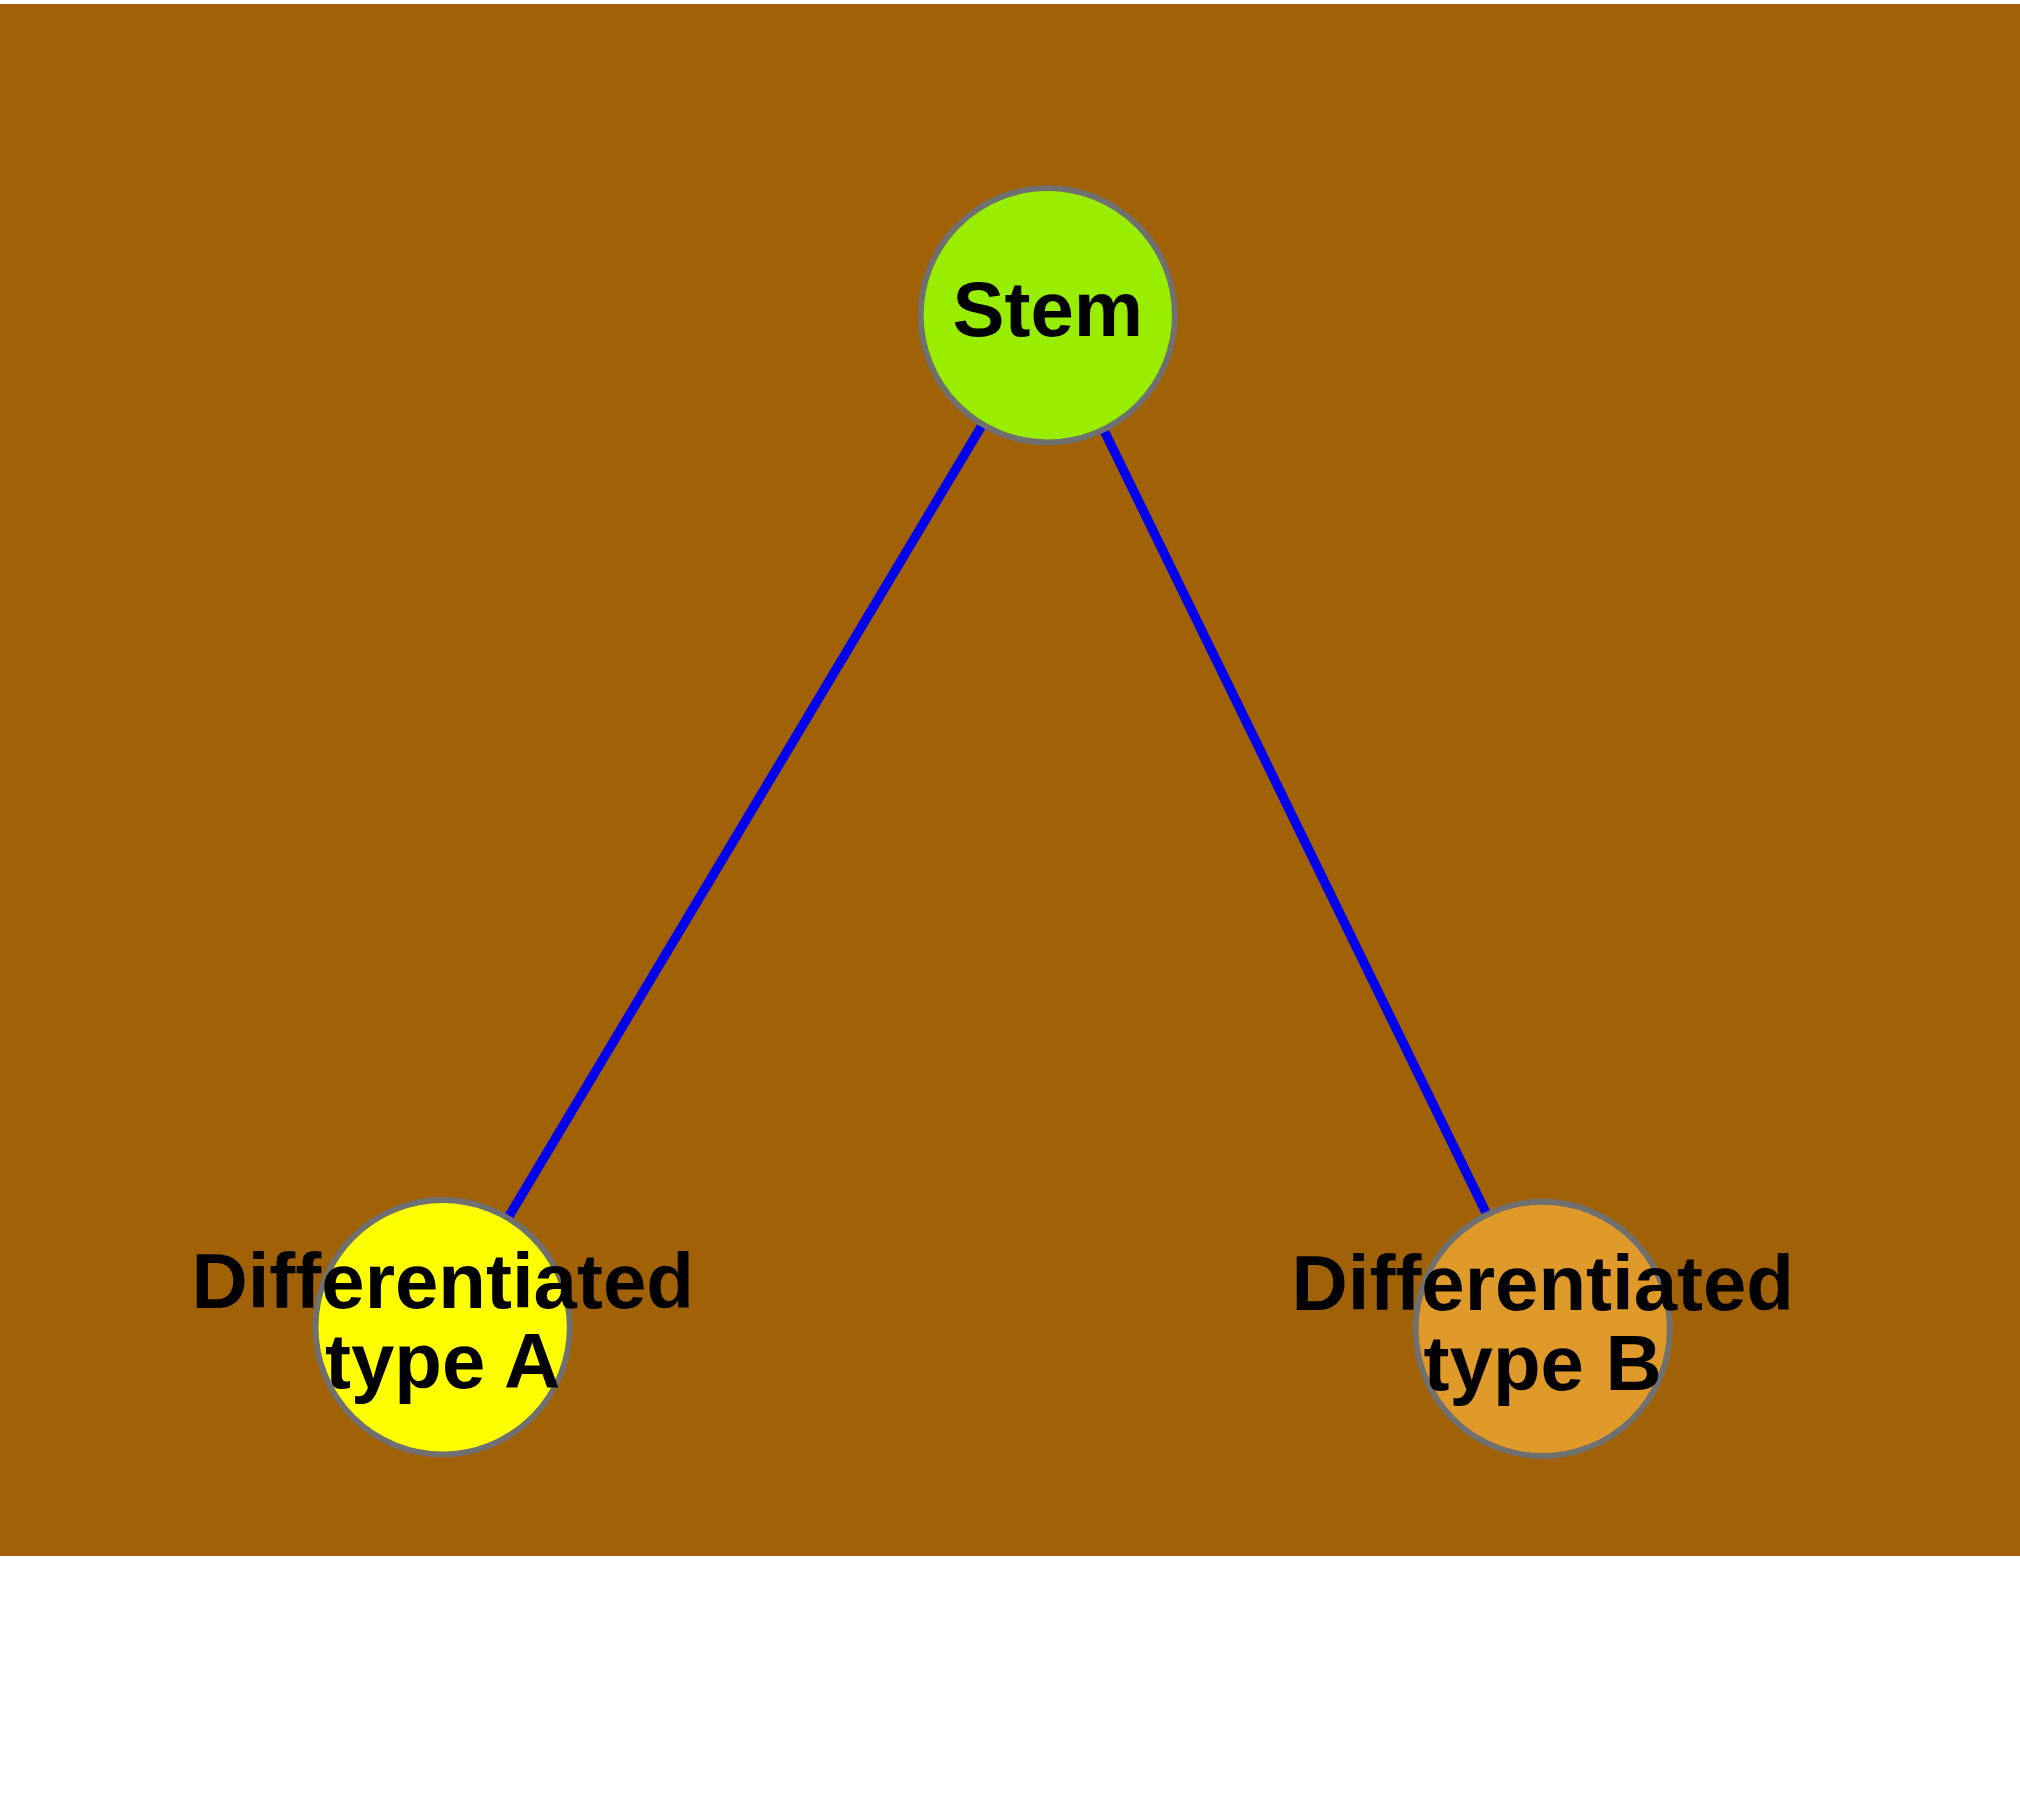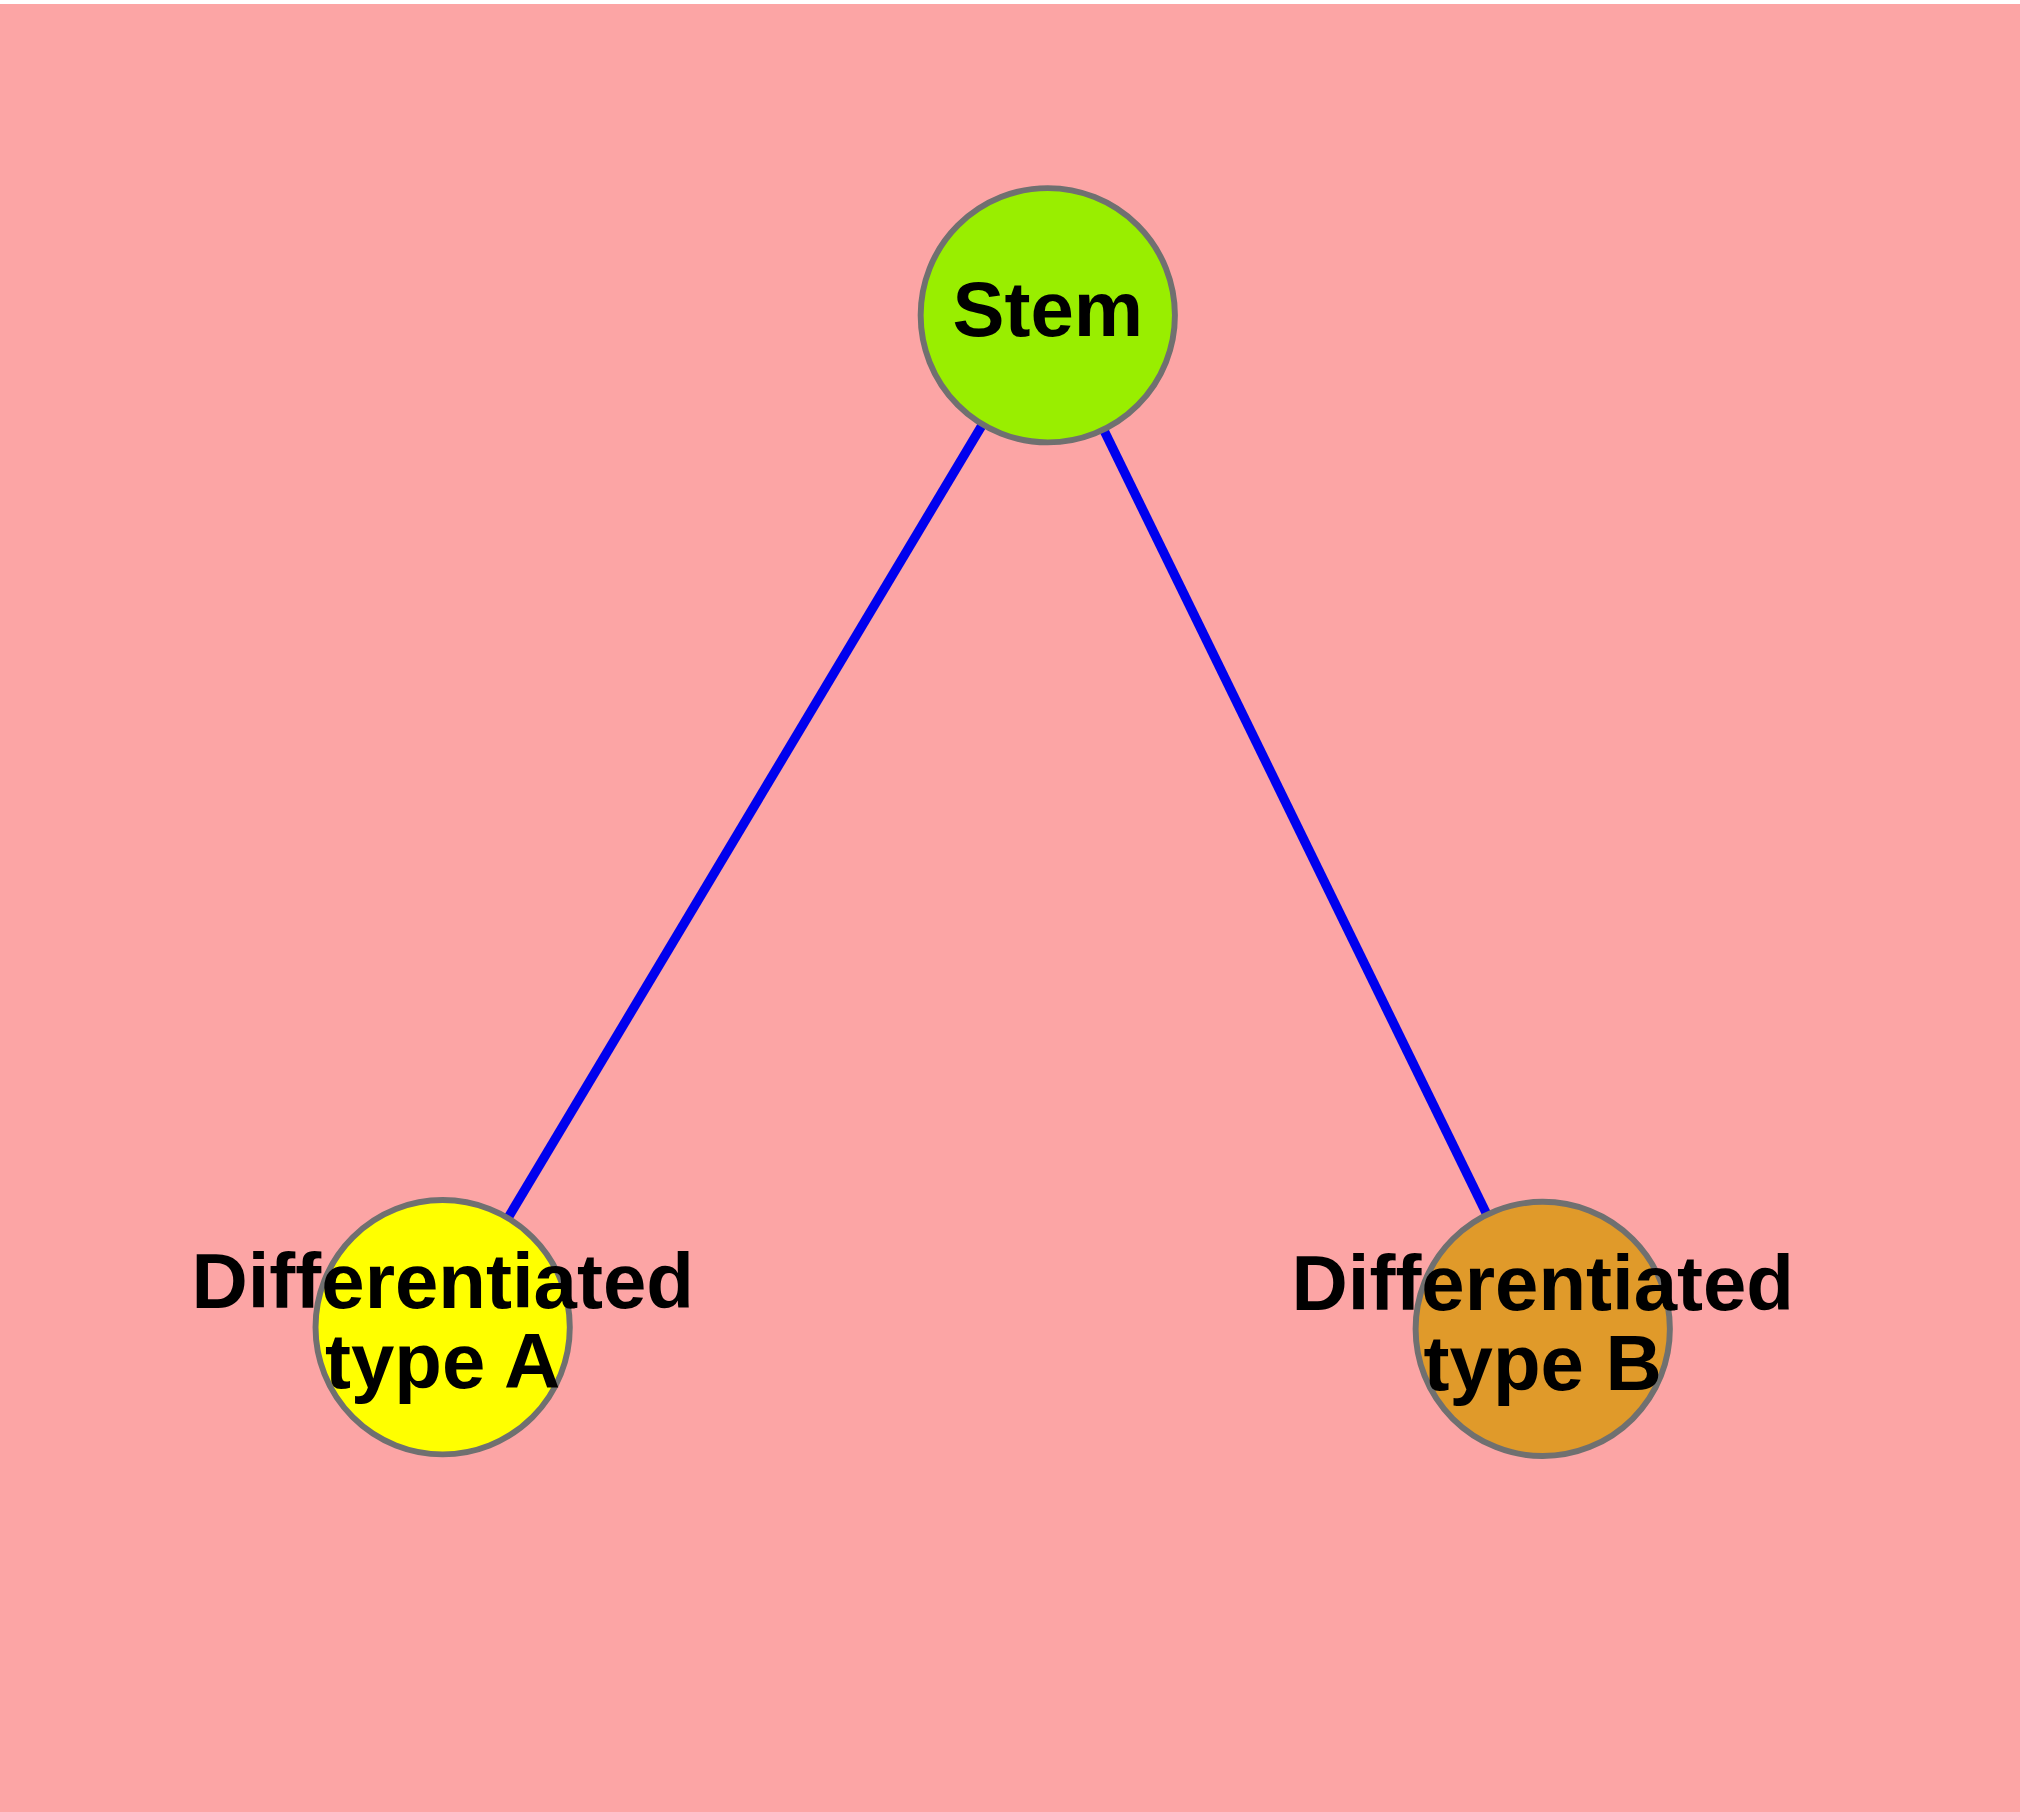--- a/index.html
+++ b/index.html
@@ -3,23 +3,23 @@
 <meta charset="utf-8">
 <style>
   html, body {
     margin: 0;
     padding: 0;
     background: #ffffff;
   }
   #canvas {
     position: relative;
     width: 2021px;
-    height: 1812px;
+    height: 1556px;
     overflow: hidden;
-    background: #fca5a5;
+    background: #a16207;
     font-family: "Liberation Sans", sans-serif;
   }
   #graph-svg {
     position: absolute;
     left: 0;
     top: 0;
     width: 2021px;
     height: 1812px;
     display: block;
   }

